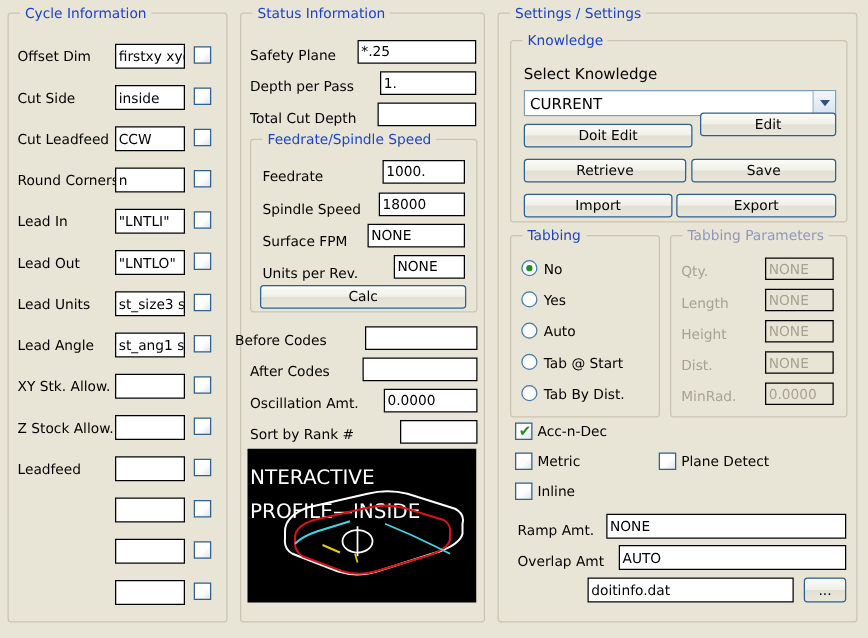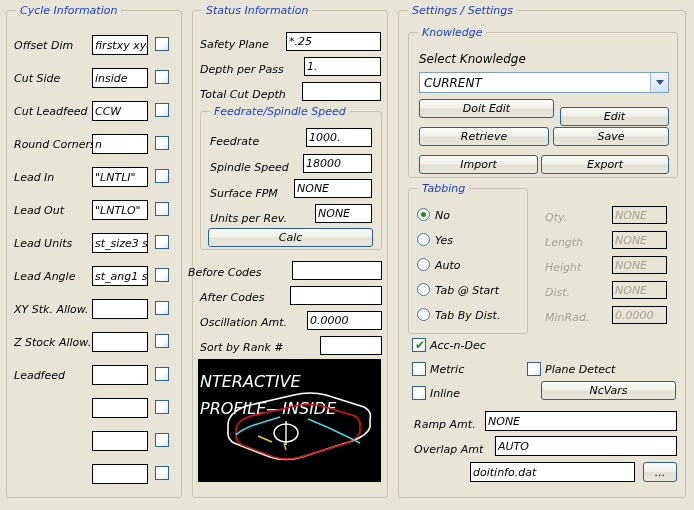--- a/index.html
+++ b/index.html
@@ -3,21 +3,21 @@
 <meta charset="utf-8">
 <style>
   html,body{margin:0;padding:0;}
   body{
     width:694px;height:510px;overflow:hidden;
     background:#e9e5d6;
     font-family:"DejaVu Sans","Liberation Sans",sans-serif;
     font-size:11px;color:#000;
     -webkit-font-smoothing:none;
   }
-  .root{position:relative;width:694px;height:510px;box-sizing:border-box;font-style:italic;}
+  .root{position:relative;width:694px;height:510px;box-sizing:border-box;}
 
   
   .group{position:absolute;box-sizing:border-box;border:1px solid #c9c4b2;border-radius:3px;}
   .group>.gtitle{
     position:absolute;top:-7px;left:9px;padding:0 4px;
     background:#e9e5d6;color:#1b42c8;font-size:11px;white-space:nowrap;
   }
   .group.dim>.gtitle{color:#8e97bb;}
 
   
@@ -226,21 +226,21 @@
   <div class="lbl" style="left:419px;top:53px;font-size:12px;">Select Knowledge</div>
 
   <div class="combo" style="left:419px;top:72px;width:250px;height:21px;">
     <span class="cval">CURRENT</span>
     <span class="arrowbox">
         <span class="chev"></span>
       </span>
   </div>
 
   <div class="btn" style="left:419px;top:99px;width:135px;height:19px;">Doit Edit</div>
-  <div class="btn" style="left:560px;top:107px;width:109px;height:19px;text-align:center;">Edit</div>
+  <div class="btn" style="left:560px;top:90px;width:109px;height:19px;text-align:center;">Edit</div>
   <div class="btn" style="left:419px;top:127px;width:130px;height:19px;">Retrieve</div>
   <div class="btn" style="left:553px;top:127px;width:116px;height:19px;">Save</div>
   <div class="btn" style="left:419px;top:155px;width:119px;height:19px;">Import</div>
   <div class="btn" style="left:541px;top:155px;width:128px;height:19px;">Export</div>
 
   <div class="group" style="left:408px;top:188px;width:120px;height:146px;">
     <span class="gtitle">Tabbing</span>
   </div>
 
   <div class="rd" style="left:417px;top:208px;">
@@ -253,20 +253,23 @@
 
   <div class="rd" style="left:417px;top:258px;"></div>
   <div class="lbl" style="left:435px;top:260px;">Auto</div>
 
   <div class="rd" style="left:417px;top:283px;"></div>
   <div class="lbl" style="left:435px;top:285px;">Tab @ Start</div>
 
   <div class="rd" style="left:417px;top:308px;"></div>
   <div class="lbl" style="left:435px;top:310px;">Tab By Dist.</div>
 
+  <div class="group dim" style="left:536px;top:188px;width:142px;height:146px;">
+    <span class="gtitle">Tabbing Parameters</span>
+  </div>
 
   <div class="lbl dim" style="left:545px;top:212px;">Qty.</div>
   <div class="inp dim" style="left:612px;top:206px;width:55px;height:18px;">NONE</div>
 
   <div class="lbl dim" style="left:545px;top:237px;">Length</div>
   <div class="inp dim" style="left:612px;top:231px;width:55px;height:18px;">NONE</div>
 
   <div class="lbl dim" style="left:545px;top:262px;">Height</div>
   <div class="inp dim" style="left:612px;top:256px;width:55px;height:18px;">NONE</div>
 
@@ -283,21 +286,20 @@
 
   <div class="cb" style="left:412px;top:362px;"></div>
   <div class="lbl" style="left:430px;top:364px;">Metric</div>
 
   <div class="cb" style="left:527px;top:362px;"></div>
   <div class="lbl" style="left:545px;top:364px;">Plane Detect</div>
 
   <div class="cb" style="left:412px;top:386px;"></div>
   <div class="lbl" style="left:430px;top:388px;">Inline</div>
 
-  <div class="btn" style="left:541px;top:381px;width:135px;height:19px;">NcVars</div>
 
   <div class="lbl" style="left:414px;top:419px;">Ramp Amt.</div>
   <div class="inp" style="left:485px;top:411px;width:192px;height:20px;">NONE</div>
 
   <div class="lbl" style="left:414px;top:444px;">Overlap Amt</div>
   <div class="inp" style="left:495px;top:436px;width:182px;height:20px;">AUTO</div>
 
   <div class="lbl" style="left:414px;top:470px;margin-top:48px;">Doit File</div>
   <div class="inp" style="left:470px;top:462px;width:165px;height:20px;">doitinfo.dat</div>
   <div class="btn" style="left:643px;top:462px;width:34px;height:20px;">...</div>

